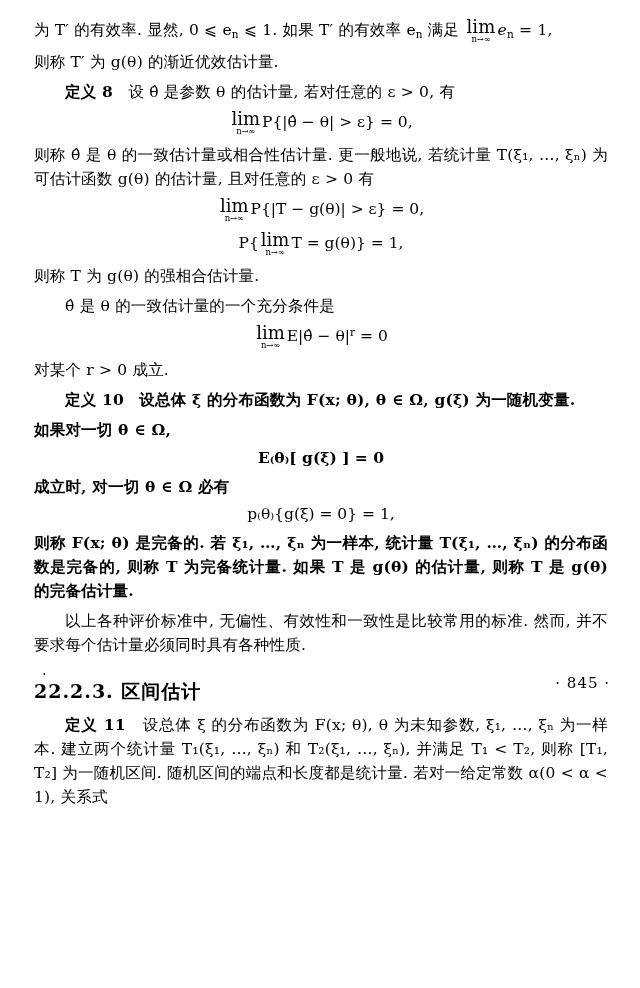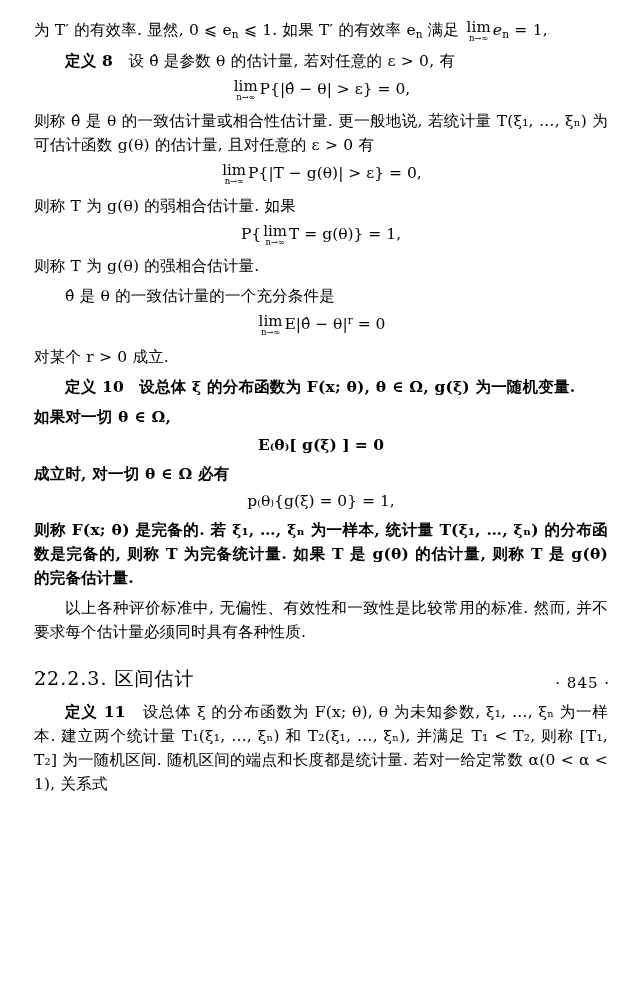--- a/index.html
+++ b/index.html
@@ -56,39 +56,39 @@
   .lim {
     display: inline-block;
     vertical-align: middle;
     text-align: center;
     line-height: 1;
     margin: 0 2px;
   }
   .lim .op {
     display: block;
     font-style: normal;
-    font-size: 15px;
+    font-size: 18px;
   }
   .lim .sub {
     display: block;
     font-size: 8.5px;
     letter-spacing: -0.2px;
     margin-top: -1px;
   }
   .sub {
     font-size: 0.68em;
     vertical-align: -0.3em;
   }
   .sup {
     font-size: 0.68em;
     vertical-align: 0.5em;
   }
   h2.section {
     font-size: 19px;
-    font-weight: normal;
+    font-weight: bold;
     font-family: "DejaVu Serif", serif;
     margin: 22px 0 8px 0;
     letter-spacing: 1px;
   }
   .pagenum {
     position: absolute;
     right: 30px;
     bottom: 20px;
     font-size: 15px;
     letter-spacing: 1px;
@@ -108,20 +108,21 @@
   <div class="content">
 
     <p>
       <span>为 T′ 的有效率. 显然, 0 ⩽ e</span><span class="sub">n</span><span> ⩽ 1. 如果 T′ 的有效率 e</span><span class="sub">n</span><span> 满足</span>
       <span class="lim">
         <span class="op italic">lim</span>
         <span class="sub">n→∞</span>
       </span><span class="italic">e</span><span class="sub">n</span><span> = 1,</span>
     </p>
 
+    <p>则称 T′ 为 g(θ) 的渐近优效估计量.</p>
 
     <p class="indent">
       <span class="bold">定义 8</span>
       &nbsp;&nbsp;<span>设 θ̂ 是参数 θ 的估计量, 若对任意的 ε &gt; 0, 有</span>
     </p>
 
     <div class="formula">
       <span class="lim">
         <span class="op italic">lim</span>
         <span class="sub">n→∞</span>
@@ -130,21 +131,20 @@
 
     <p>则称 θ̂ 是 θ 的一致估计量或相合性估计量. 更一般地说, 若统计量 T(ξ₁, …, ξₙ) 为可估计函数 g(θ) 的估计量, 且对任意的 ε &gt; 0 有</p>
 
     <div class="formula">
       <span class="lim">
         <span class="op italic">lim</span>
         <span class="sub">n→∞</span>
       </span><span>P{|T − g(θ)| &gt; ε} = 0,</span>
     </div>
 
-    <p>则称 T 为 g(θ) 的弱相合估计量. 如果</p>
 
     <div class="formula">
       <span>P{</span><span class="lim">
         <span class="op italic">lim</span>
         <span class="sub">n→∞</span>
       </span><span>T = g(θ)} = 1,</span>
     </div>
 
     <p>则称 T 为 g(θ) 的强相合估计量.</p>
 

